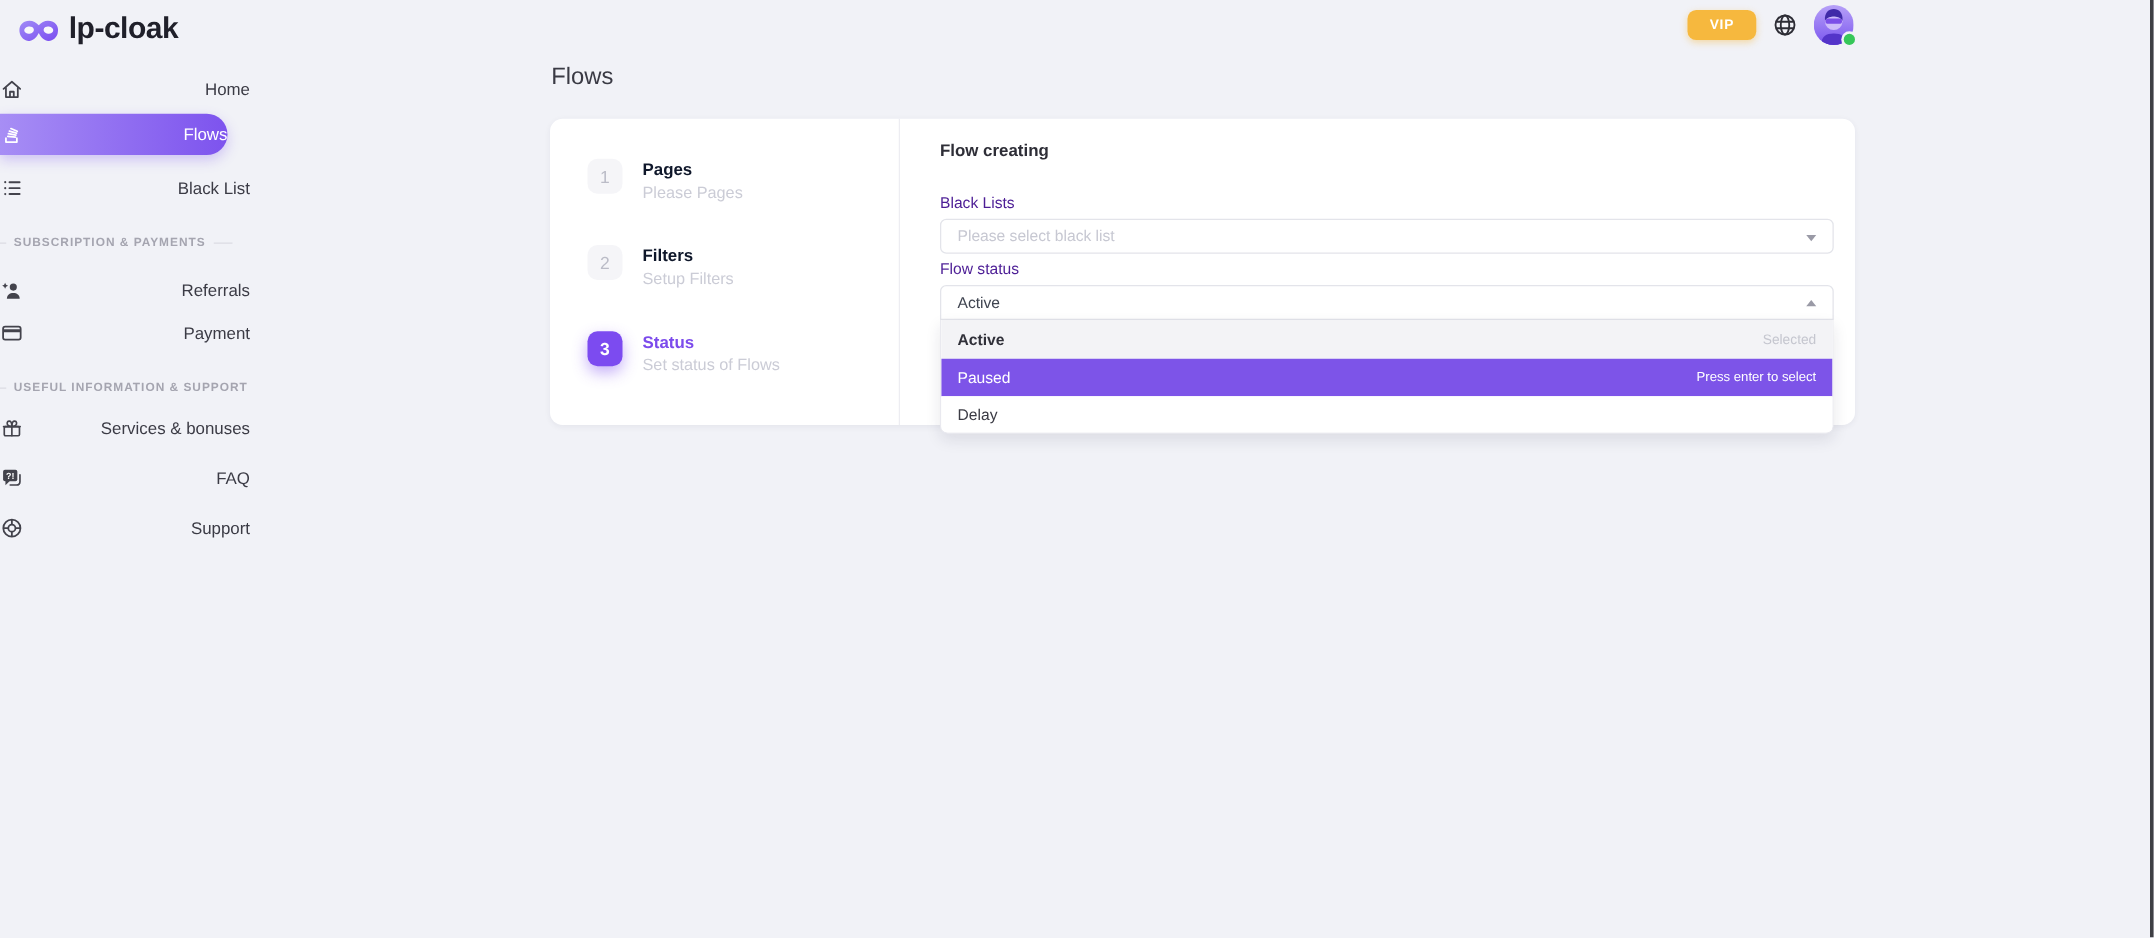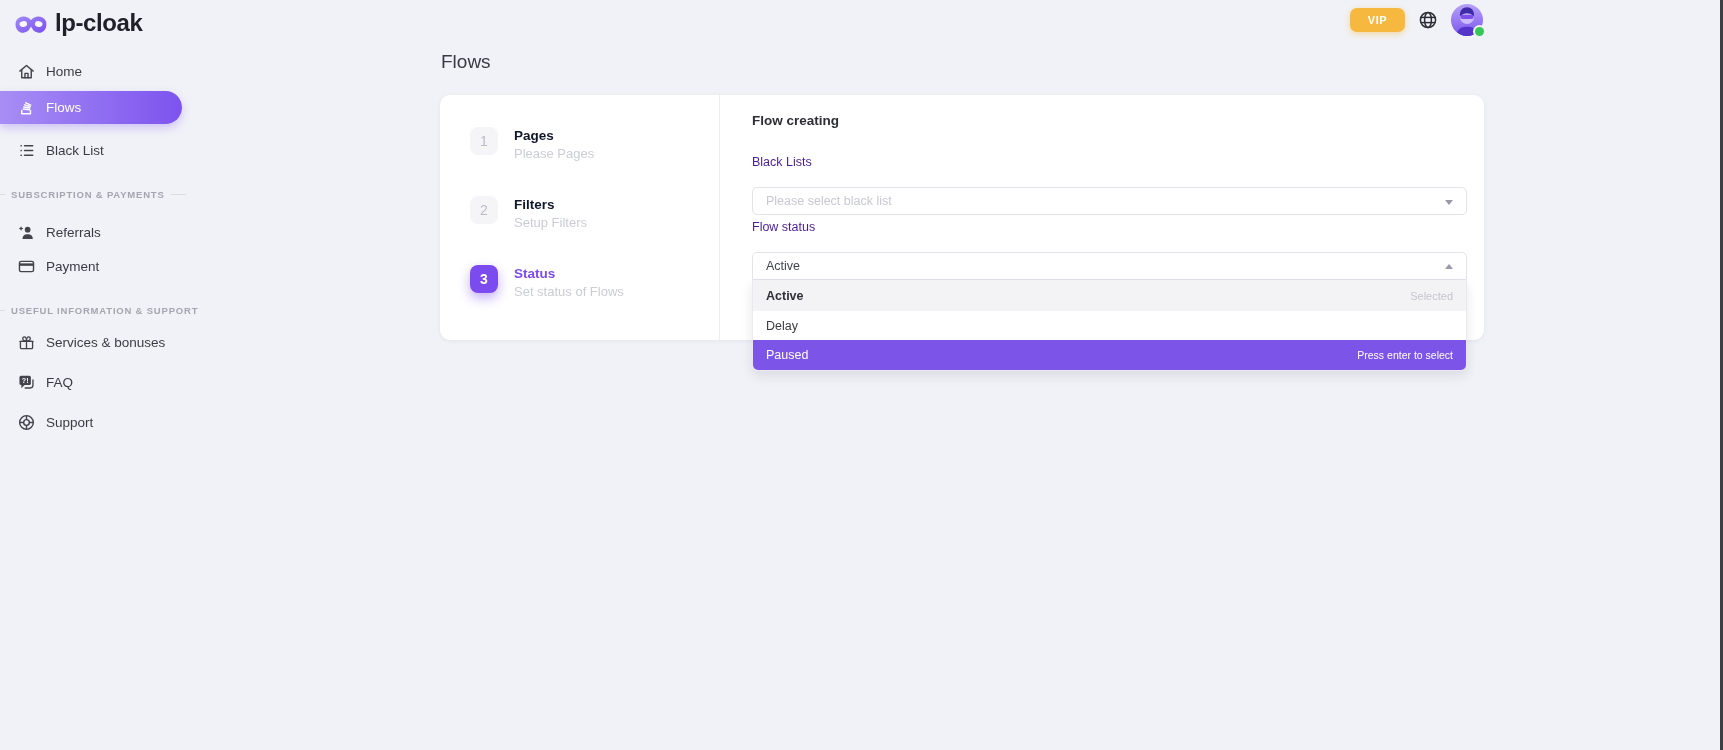--- a/index.html
+++ b/index.html
@@ -13,22 +13,22 @@
   }
   .window-edge { position:absolute; right:0; top:0; width:3px; height:750px; background:#3e3f44; z-index:50; }
 
   
   .sidebar { position:absolute; left:0; top:0; width:200px; height:750px; }
   .logo { display:flex; align-items:flex-end; gap:7px; padding:9px 0 0 14px; cursor:pointer; }
   .logo-text { font-size:24px; font-weight:800; color:#20202a; letter-spacing:-0.4px; }
   .nav { margin-top:17px; display:flex; flex-direction:column; }
   .nav-item {
     display:flex; align-items:center; gap:10px;
-    height:34px; padding-left:17px;
-    font-size:13.5px; color:#3b3b45; cursor:pointer; white-space:nowrap;
+    height:34px; 
+    font-size:13.5px; color:#3b3b45; cursor:pointer; white-space:nowrap;justify-content:space-between;
   }
   .nav-item svg { flex:0 0 auto; }
   .nav-item.active {
     width:182px; height:33px; margin:3px 0 3px 0;
     background:linear-gradient(90deg,#a78ef5,#7d53ee);
     border-radius:0 17px 17px 0;
     color:#ffffff; font-weight:500;
     box-shadow:0 4px 10px rgba(125,85,240,.30);
   }
   .nav-gap-sm { margin-top:6px; }
@@ -80,21 +80,21 @@
   }
   .step-title { font-size:13.5px; font-weight:700; color:#0f172a; padding-top:1px; }
   .step.active .step-title { color:#7c4bec; }
   .step-sub { font-size:13px; color:#cbccd6; margin-top:3px; }
 
   .form-col { flex:1 1 auto; padding:18px 17px 0 32px; position:relative; }
   .form-title { font-size:13.5px; font-weight:700; color:#2e2e37; }
   .field-label { font-size:12.5px; color:#4c1d95; margin-top:27px; }
   .field-label.tight { margin-top:5px; }
   .select-box {
-    position:relative; margin-top:18px; height:28px; width:715px;
+    position:relative; margin-top:6px; height:28px; width:715px;
     background:#fff; border:1px solid #e3e4ea; border-radius:5px;
     display:flex; align-items:center; padding:0 30px 0 13px; cursor:pointer;
   }
   .select-box .placeholder { font-size:12.5px; color:#c7c8d2; }
   .select-box .value { font-size:12.5px; color:#3f4450; }
   .caret-down {
     position:absolute; right:13px; top:12px; width:0; height:0;
     border-left:4px solid transparent; border-right:4px solid transparent;
     border-top:5px solid #9a9aa6;
   }
@@ -327,23 +327,23 @@
     <div class="select-box open">
       <span class="value">Active</span>
       <span class="caret-up"></span>
     </div>
 
     <div class="dropdown">
       <div class="option selected">
         <span class="opt-label">Active</span>
         <span class="opt-hint">Selected</span>
       </div>
+      <div class="option highlighted">
+        <span class="opt-label">Paused</span>
+        <span class="opt-hint">Press enter to select</span>
+      </div>
       <div class="option normal">
         <span class="opt-label">Delay</span>
         <span class="opt-hint"></span>
       </div>
-      <div class="option highlighted">
-        <span class="opt-label">Paused</span>
-        <span class="opt-hint">Press enter to select</span>
-      </div>
     </div>
   </div>
 </section>
 
 </body></html>

